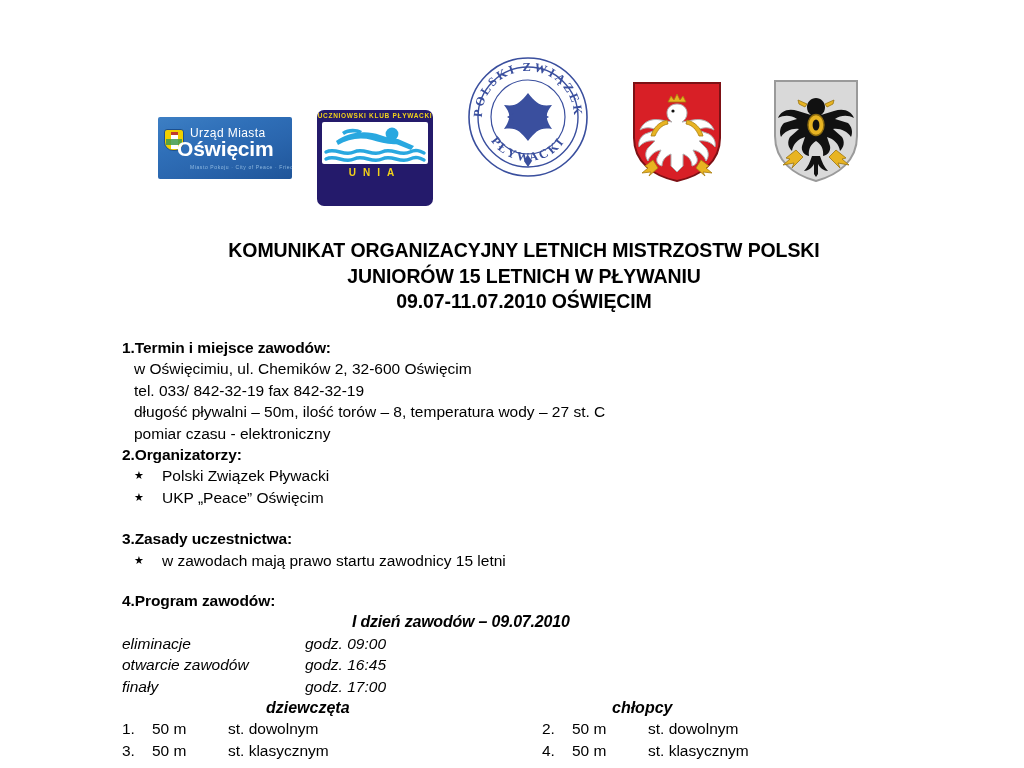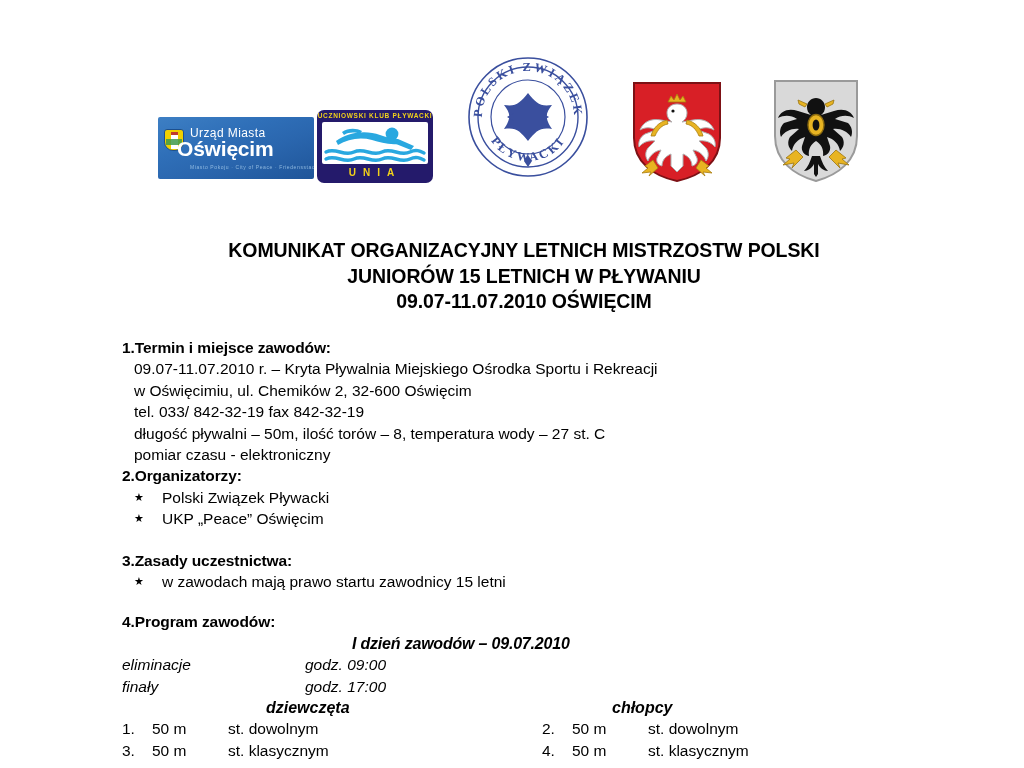--- a/index.html
+++ b/index.html
@@ -25,21 +25,21 @@
     height: 200px;
   }
   .logo {
     position: absolute;
   }
 
   
   .logo-um {
     left: 158px;
     top: 117px;
-    width: 156px;
+    width: 134px;
     height: 62px;
     background: linear-gradient(160deg, #3d7fc4 0%, #2f6fb8 35%, #2a66ae 60%, #1f5599 100%);
     border-radius: 2px;
     overflow: hidden;
   }
   .logo-um .um-crest {
     position: absolute;
     left: 6px;
     top: 12px;
     width: 20px;
@@ -97,21 +97,21 @@
     letter-spacing: .6px;
     white-space: nowrap;
     opacity: .85;
   }
 
   
   .logo-unia {
     left: 317px;
     top: 110px;
     width: 116px;
-    height: 73px;
+    height: 96px;
     background: #241a6b;
     border-radius: 7px;
     overflow: hidden;
   }
   .logo-unia .unia-top {
     position: absolute;
     left: 0; top: 2px;
     width: 116px;
     text-align: center;
     color: #f2d21a;
@@ -359,21 +359,20 @@
 
 <div class="doc-title">
   <div>KOMUNIKAT ORGANIZACYJNY LETNICH MISTRZOSTW POLSKI</div>
   <div>JUNIORÓW 15 LETNICH W PŁYWANIU</div>
   <div>09.07-11.07.2010 OŚWIĘCIM</div>
 </div>
 
 <div class="content">
 
   <div class="sec-head">1.Termin i miejsce zawodów:</div>
-  <div class="indent">09.07-11.07.2010 r.  – Kryta Pływalnia  Miejskiego Ośrodka Sportu i Rekreacji</div>
   <div class="indent">w Oświęcimiu, ul. Chemików 2, 32-600 Oświęcim</div>
   <div class="indent">tel. 033/ 842-32-19  fax 842-32-19</div>
   <div class="indent">długość pływalni – 50m, ilość torów – 8, temperatura wody – 27 st. C</div>
   <div class="indent">pomiar czasu - elektroniczny</div>
 
   <div class="sec-head">2.Organizatorzy:</div>
   <ul class="bullets">
     <li>
       <span class="star">★</span>
       <span>Polski Związek Pływacki</span>
@@ -397,20 +396,24 @@
   <div class="gap-sm"></div>
 
   <div class="sec-head">4.Program zawodów:</div>
   <div class="day-head">I dzień zawodów – 09.07.2010</div>
 
   <div class="sched-row">
     <span class="lbl">eliminacje</span>
     <span>godz. 09:00</span>
   </div>
   <div class="sched-row">
+    <span class="lbl">otwarcie zawodów</span>
+    <span>godz. 16:45</span>
+  </div>
+  <div class="sched-row">
     <span class="lbl">finały</span>
     <span>godz. 17:00</span>
   </div>
 
   <div class="gender-row">
     <span class="g-left">dziewczęta</span>
     <span class="g-right">chłopcy</span>
   </div>
 
   <div class="ev-row">

